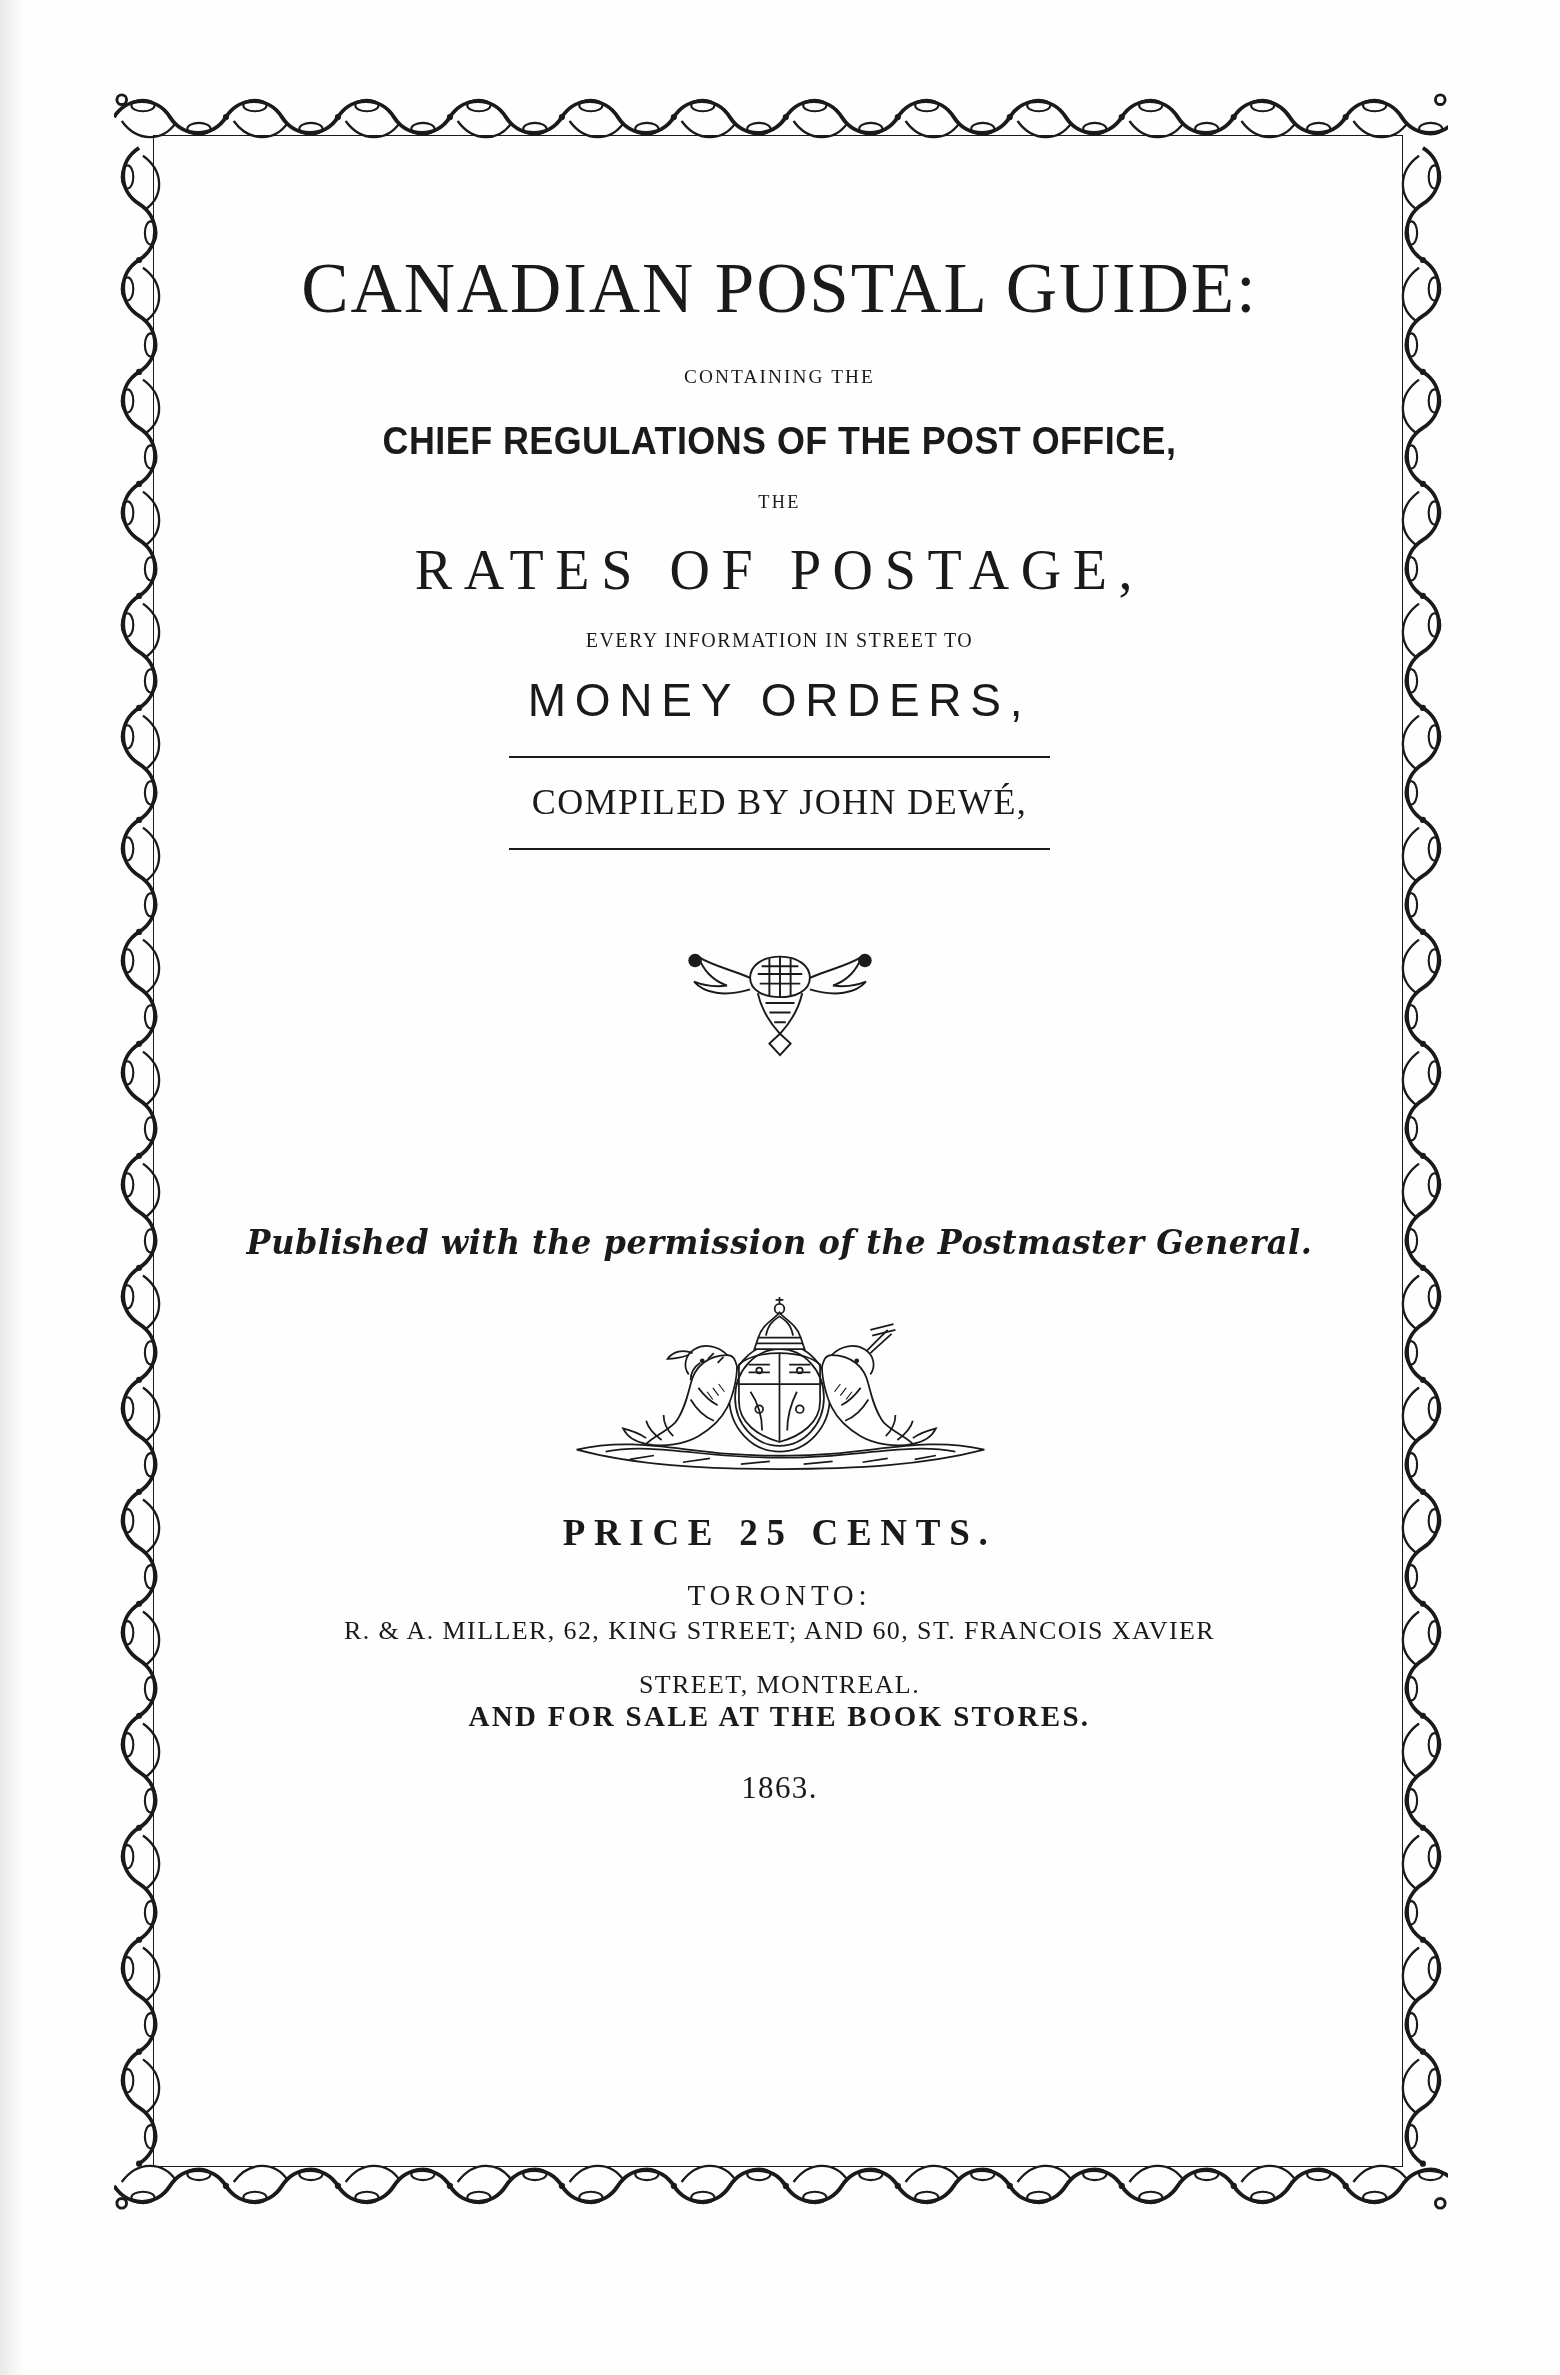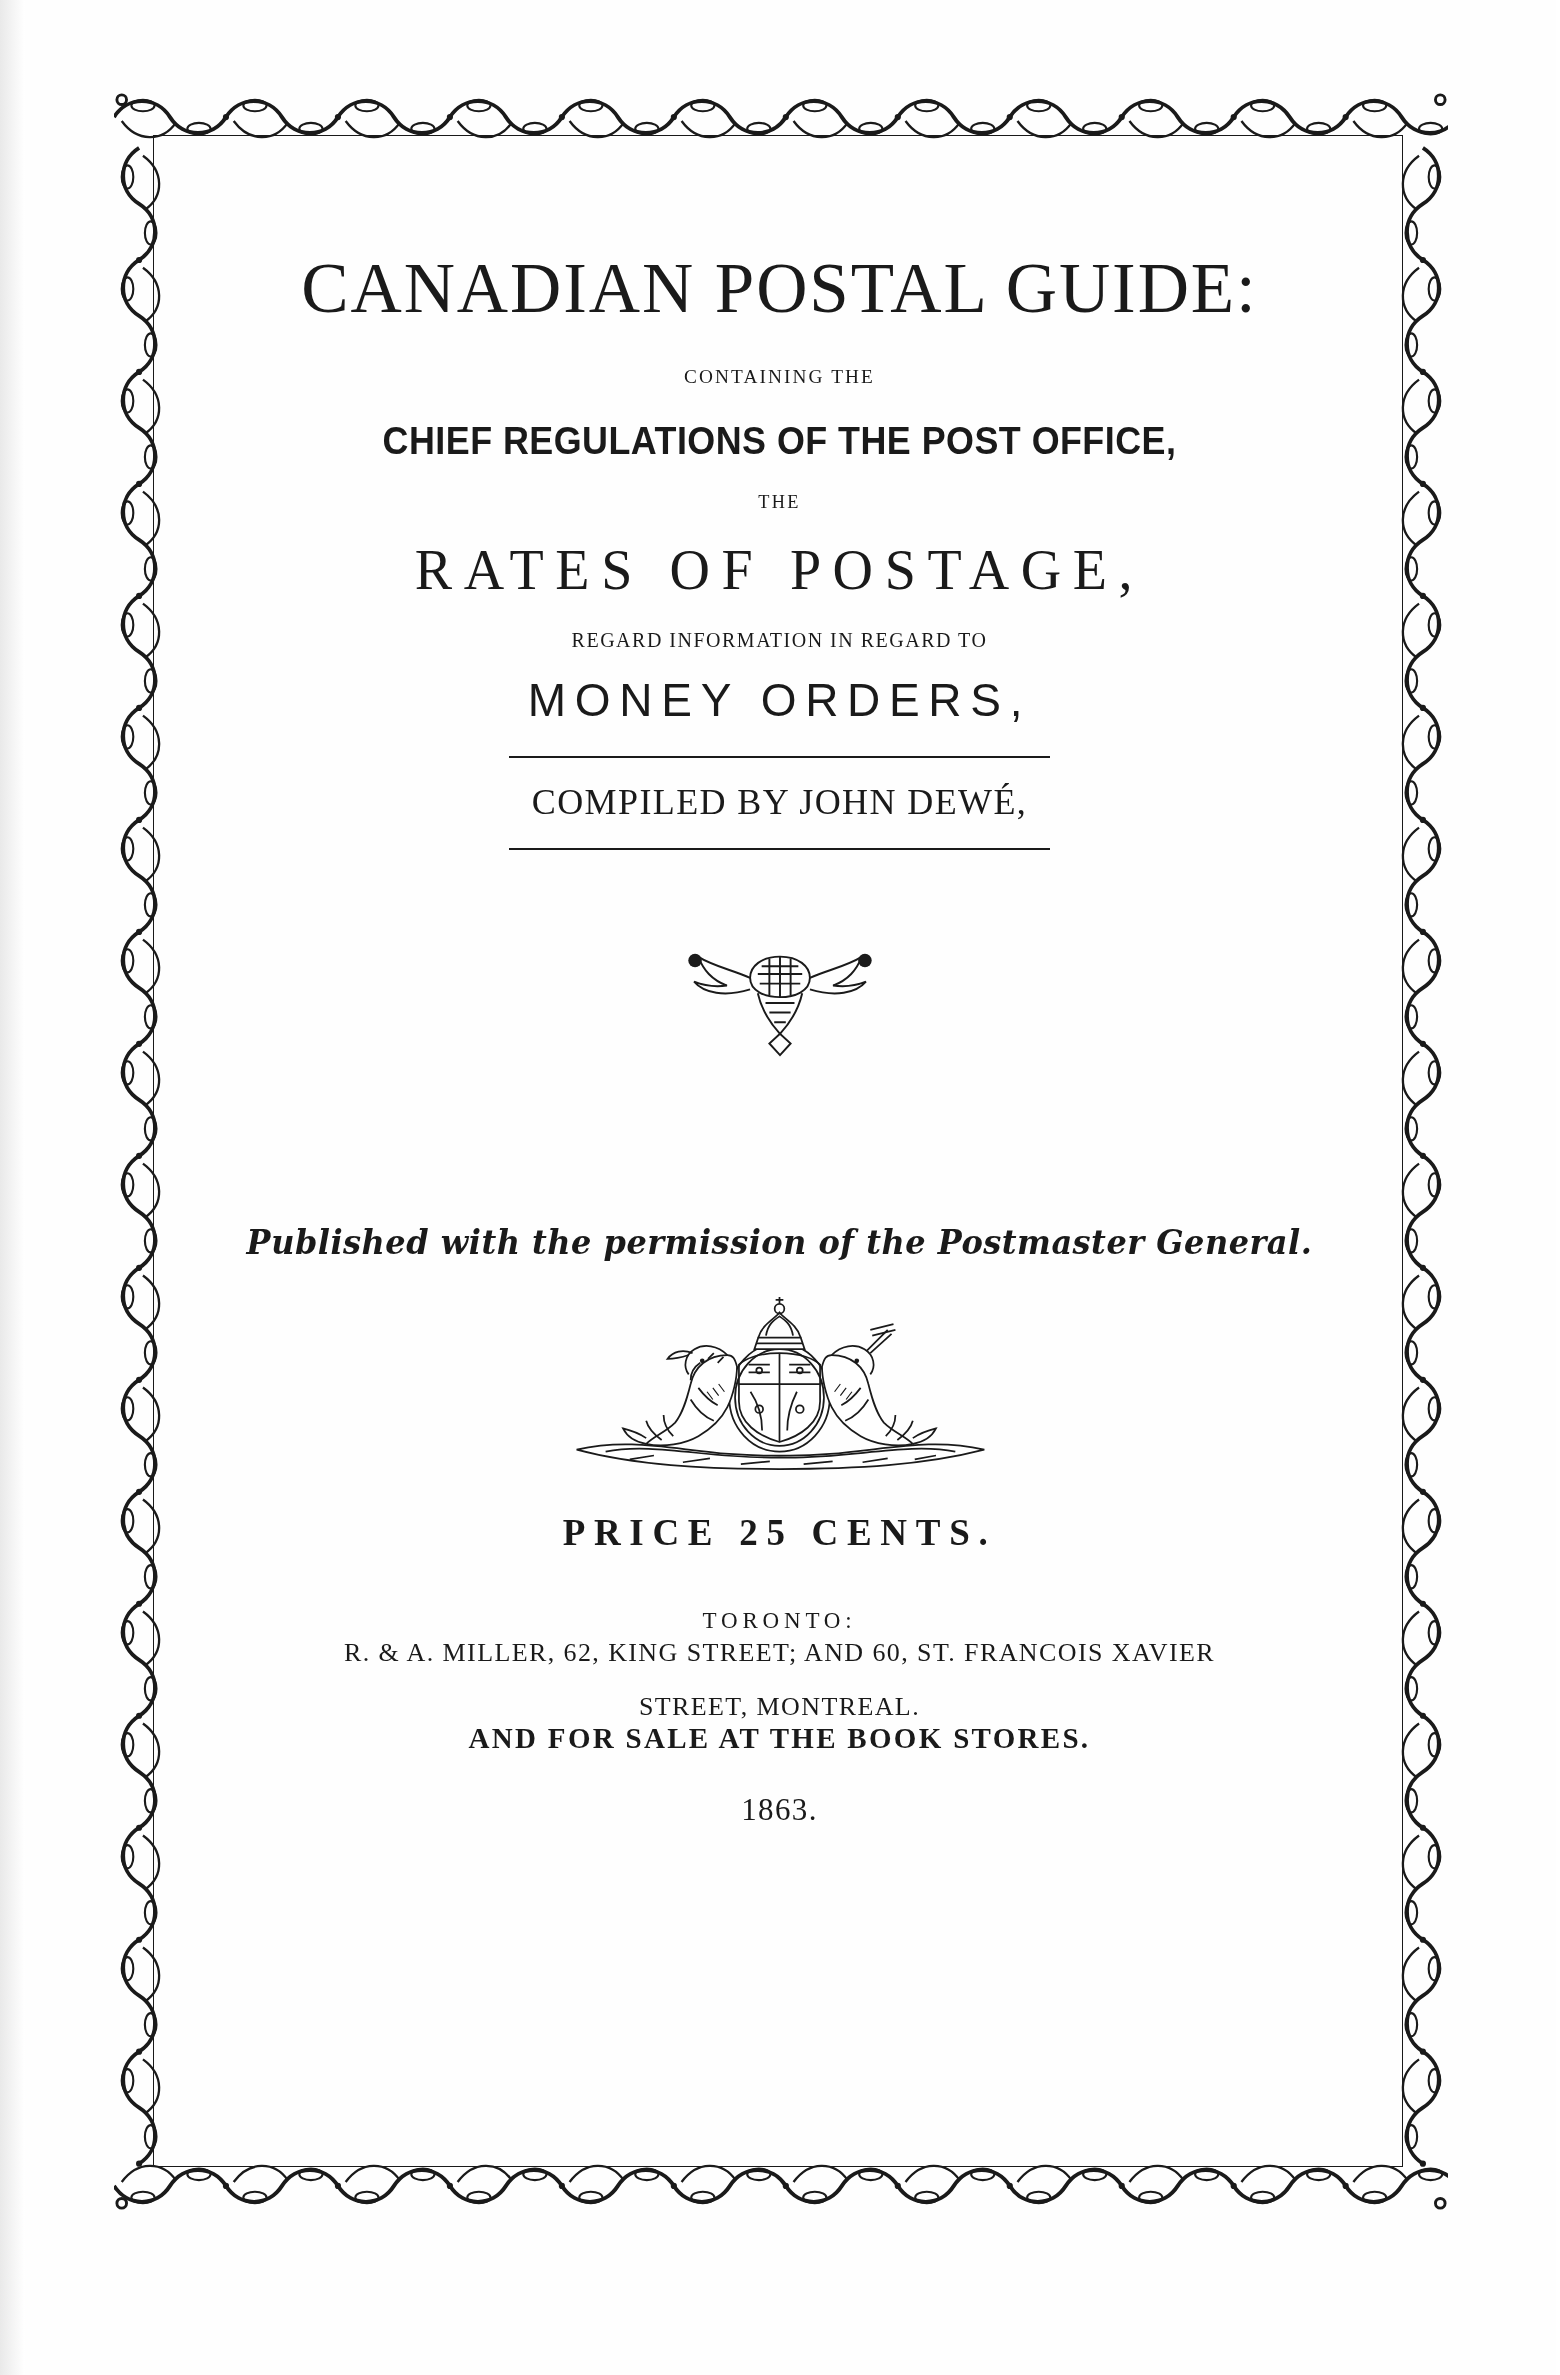--- a/index.html
+++ b/index.html
@@ -171,23 +171,23 @@
   .line-price {
     font-family: "Liberation Serif", serif;
     font-weight: bold;
     font-size: 37px;
     letter-spacing: 8.7px;
     margin-top: 33px;
   }
 
   .line-toronto {
     font-family: "Liberation Serif", serif;
-    font-size: 23px;
+    font-size: 29px;
     letter-spacing: 4.8px;
-    margin-top: 54px;
+    margin-top: 25px;
   }
 
   .line-imprint1 {
     font-family: "Liberation Serif", serif;
     font-size: 26px;
     letter-spacing: 1.4px;
     margin-top: 4px;
     white-space: nowrap;
   }
 
@@ -333,21 +333,21 @@
     <div class="title-main">CANADIAN POSTAL GUIDE:</div>
 
     <div class="line-containing">CONTAINING THE</div>
 
     <div class="line-chief">CHIEF REGULATIONS OF THE POST OFFICE,</div>
 
     <div class="line-the">THE</div>
 
     <div class="line-rates">RATES OF POSTAGE,</div>
 
-    <div class="line-every-info">REGARD INFORMATION IN REGARD TO</div>
+    <div class="line-every-info">EVERY INFORMATION IN STREET TO</div>
 
     <div class="line-money">MONEY ORDERS,</div>
 
     <div class="rule-short"></div>
 
     <div class="line-compiled">COMPILED BY JOHN DEWÉ,</div>
 
 
     <div class="rule-short2"></div>
 

